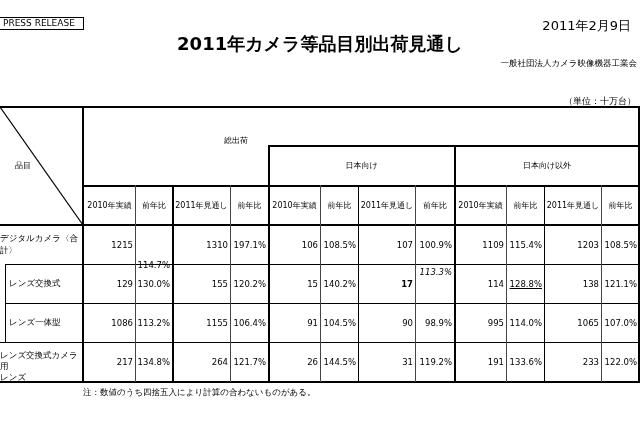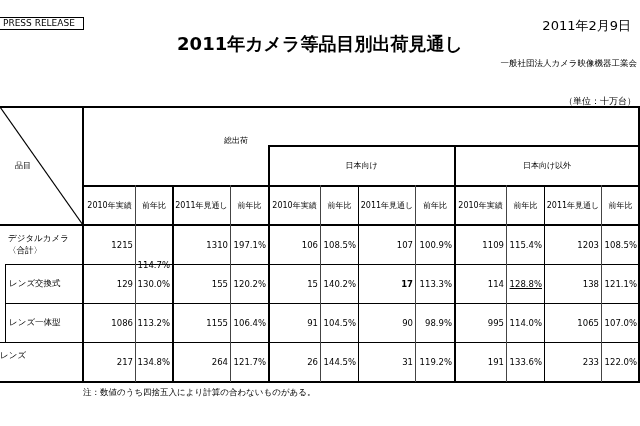--- a/index.html
+++ b/index.html
@@ -75,24 +75,25 @@
   <div class="cell c hd" style="left:231px;top:186px;width:37px;height:38px;">前年比</div>
   <div class="cell c hd" style="left:269px;top:186px;width:51px;height:38px;">2010年実績</div>
   <div class="cell c hd" style="left:321px;top:186px;width:37px;height:38px;">前年比</div>
   <div class="cell c hd" style="left:359px;top:186px;width:56px;height:38px;">2011年見通し</div>
   <div class="cell c hd" style="left:416px;top:186px;width:38px;height:38px;">前年比</div>
   <div class="cell c hd" style="left:455px;top:186px;width:51px;height:38px;">2010年実績</div>
   <div class="cell c hd" style="left:507px;top:186px;width:37px;height:38px;">前年比</div>
   <div class="cell c hd" style="left:545px;top:186px;width:56px;height:38px;">2011年見通し</div>
   <div class="cell c hd" style="left:602px;top:186px;width:37px;height:38px;">前年比</div>
 
-  <div class="cell l" style="left:0;top:225px;width:82px;height:39px;font-size:8.5px;padding-left:8px;">デジタルカメラ〈合計〉</div>
+  <div class="cell l" style="left:0;top:225px;width:82px;height:39px;font-size:8.5px;padding-left:0;">デジタルカメラ〈合計〉</div>
   <div class="cell l" style="left:6px;top:265px;width:76px;height:38px;">レンズ交換式</div>
   <div class="cell l" style="left:6px;top:304px;width:76px;height:38px;">レンズ一体型</div>
   <div class="abs" style="left:0;top:350px;width:82px;font-size:8.5px;line-height:11px;">
+    <div>レンズ交換式カメラ用</div>
     <div>レンズ</div>
   </div>
 
   <div>
     <div class="cell r" style="left:84px;top:225px;width:51px;height:39px;">1215</div>
     <div class="cell r" style="left:136px;top:225px;width:36px;height:39px;margin-top:20px;">114.7%</div>
     <div class="cell r" style="left:173px;top:225px;width:57px;height:39px;">1310</div>
     <div class="cell r" style="left:231px;top:225px;width:37px;height:39px;">197.1%</div>
     <div class="cell r" style="left:269px;top:225px;width:51px;height:39px;">106</div>
     <div class="cell r" style="left:321px;top:225px;width:37px;height:39px;">108.5%</div>
@@ -105,21 +106,21 @@
   </div>
 
   <div>
     <div class="cell r" style="left:84px;top:265px;width:51px;height:38px;">129</div>
     <div class="cell r" style="left:136px;top:265px;width:36px;height:38px;">130.0%</div>
     <div class="cell r" style="left:173px;top:265px;width:57px;height:38px;">155</div>
     <div class="cell r" style="left:231px;top:265px;width:37px;height:38px;">120.2%</div>
     <div class="cell r" style="left:269px;top:265px;width:51px;height:38px;">15</div>
     <div class="cell r" style="left:321px;top:265px;width:37px;height:38px;">140.2%</div>
     <div class="cell r" style="left:359px;top:265px;width:56px;height:38px;font-weight:bold;">17</div>
-    <div class="cell r" style="left:416px;top:265px;width:38px;height:38px;">113.3%</div>
+    <div class="cell r" style="left:416px;top:253px;width:38px;height:38px;font-style:italic;">113.3%</div>
     <div class="cell r" style="left:455px;top:265px;width:51px;height:38px;">114</div>
     <div class="cell r" style="left:507px;top:265px;width:37px;height:38px;text-decoration:underline;">128.8%</div>
     <div class="cell r" style="left:545px;top:265px;width:56px;height:38px;">138</div>
     <div class="cell r" style="left:602px;top:265px;width:37px;height:38px;">121.1%</div>
   </div>
 
   <div>
     <div class="cell r" style="left:84px;top:304px;width:51px;height:38px;">1086</div>
     <div class="cell r" style="left:136px;top:304px;width:36px;height:38px;">113.2%</div>
     <div class="cell r" style="left:173px;top:304px;width:57px;height:38px;">1155</div>

